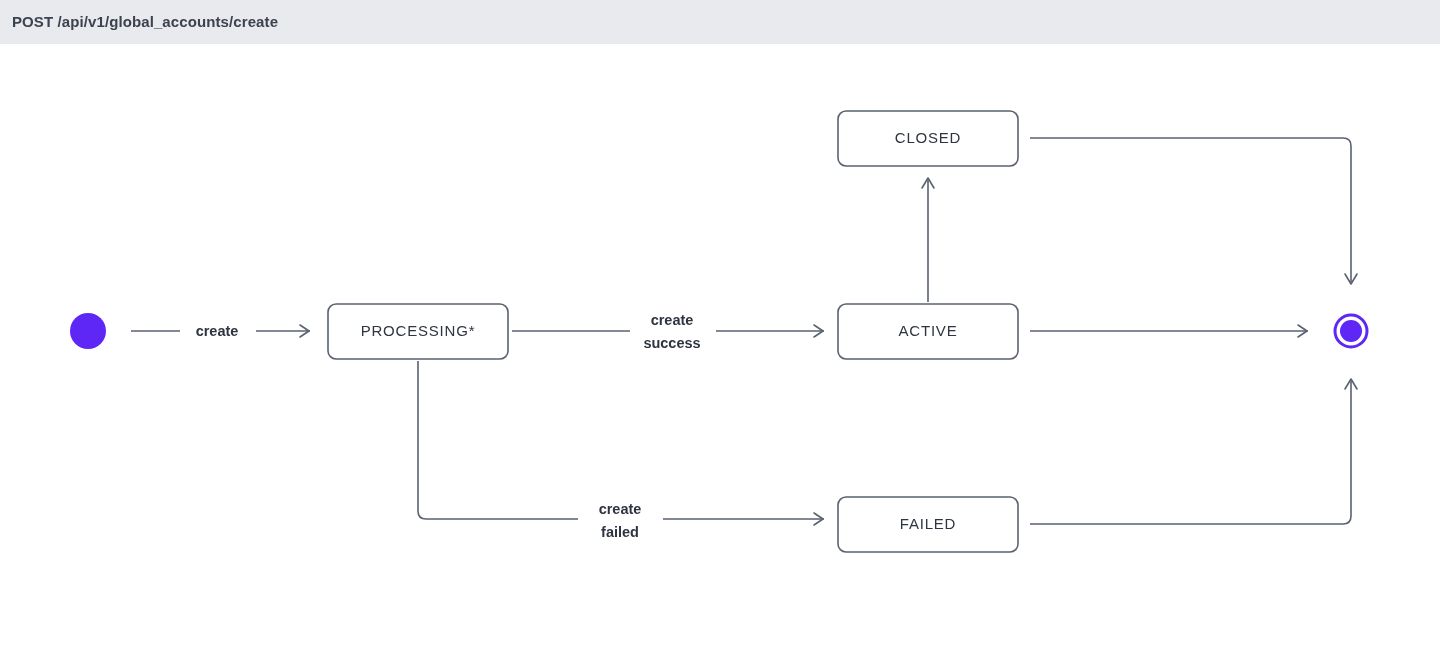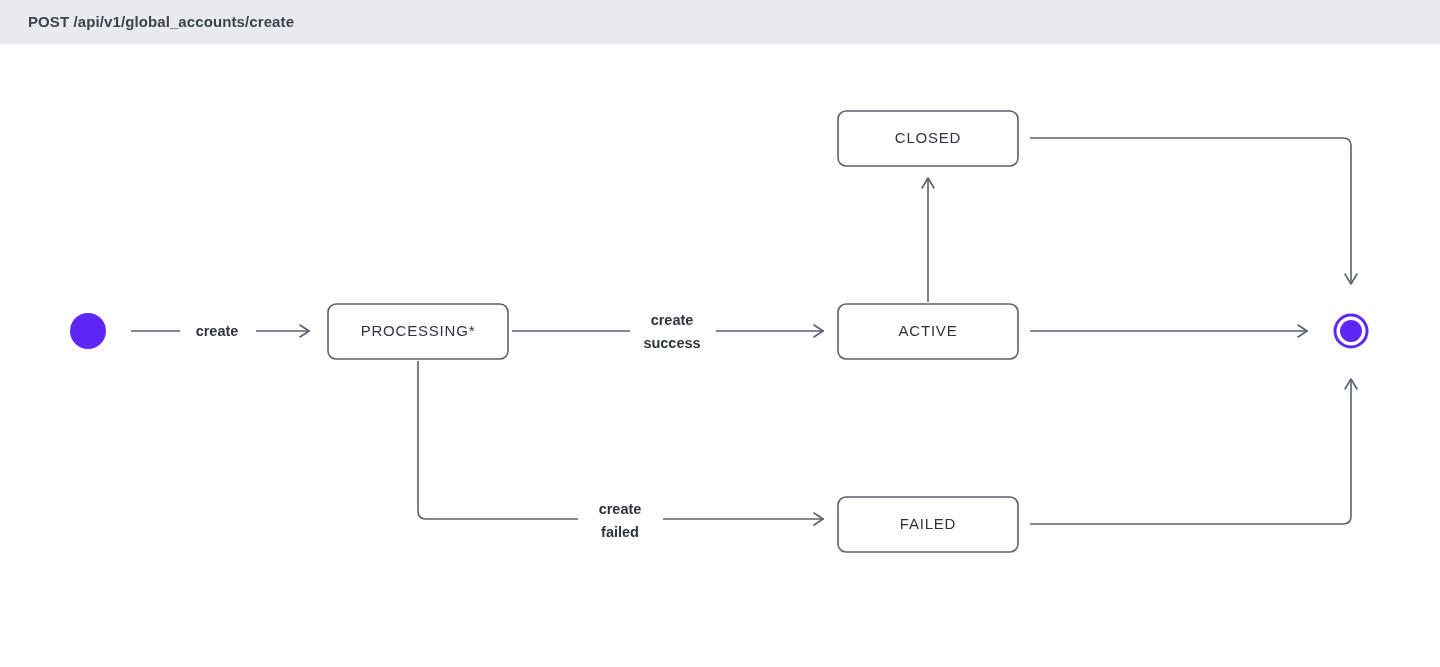--- a/index.html
+++ b/index.html
@@ -24,21 +24,21 @@
     position: absolute;
     left: 0;
     top: 0;
     width: 1440px;
     height: 44px;
     background: #e8eaed;
     box-sizing: border-box;
   }
   .header-title {
     position: absolute;
-    left: 28px;
+    left: 12px;
     top: 0;
     height: 56px;
     line-height: 44px;
     font-size: 15px;
     font-weight: bold;
     color: #3c4350;
     letter-spacing: 0.1px;
     white-space: nowrap;
   }
   .canvas {

